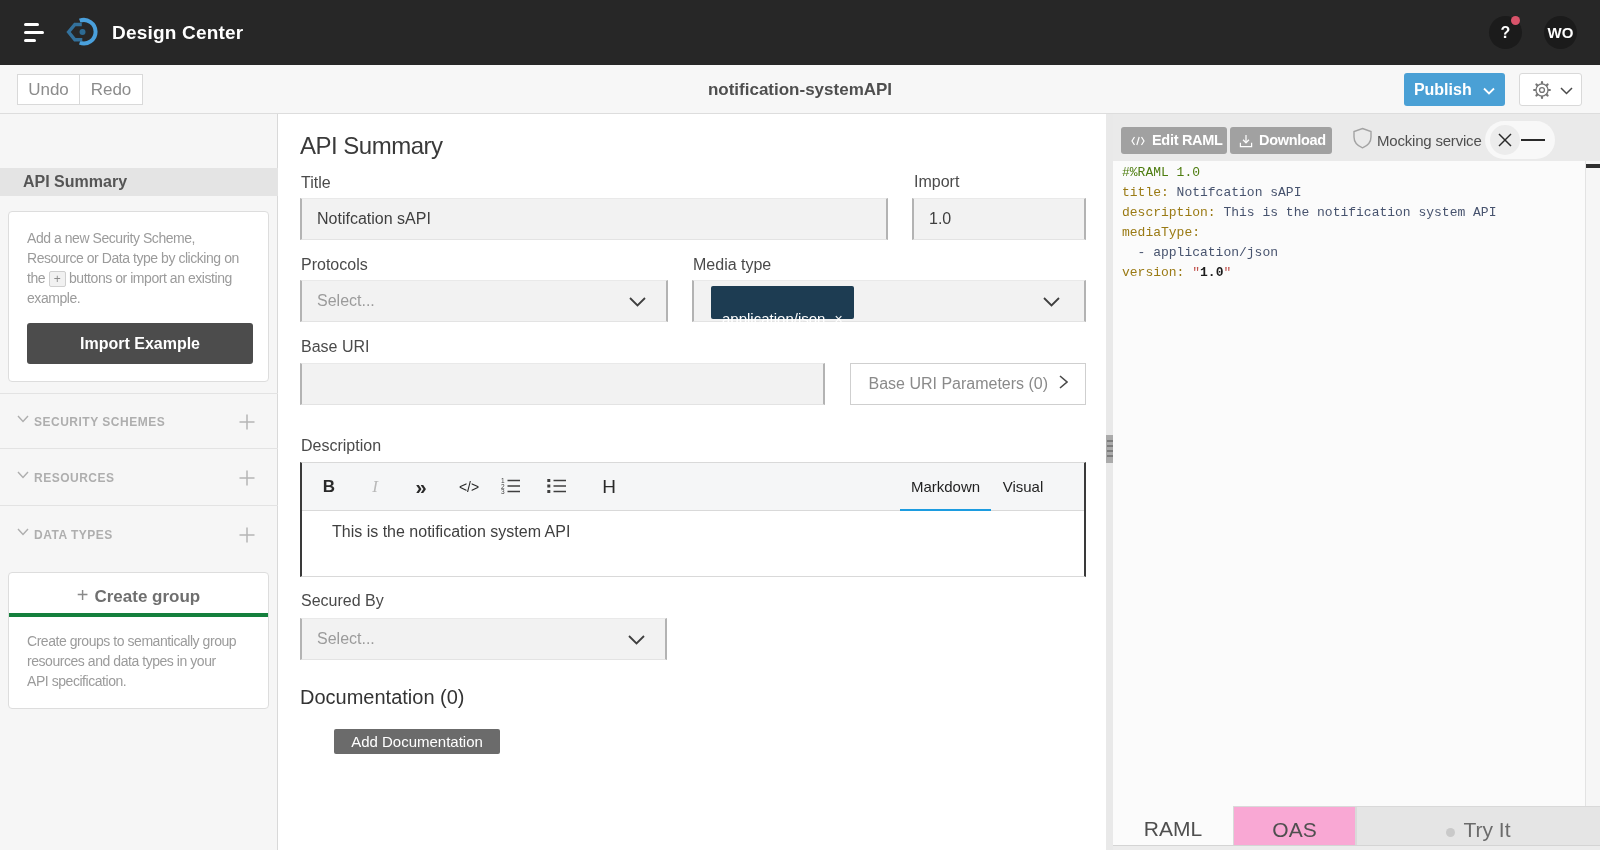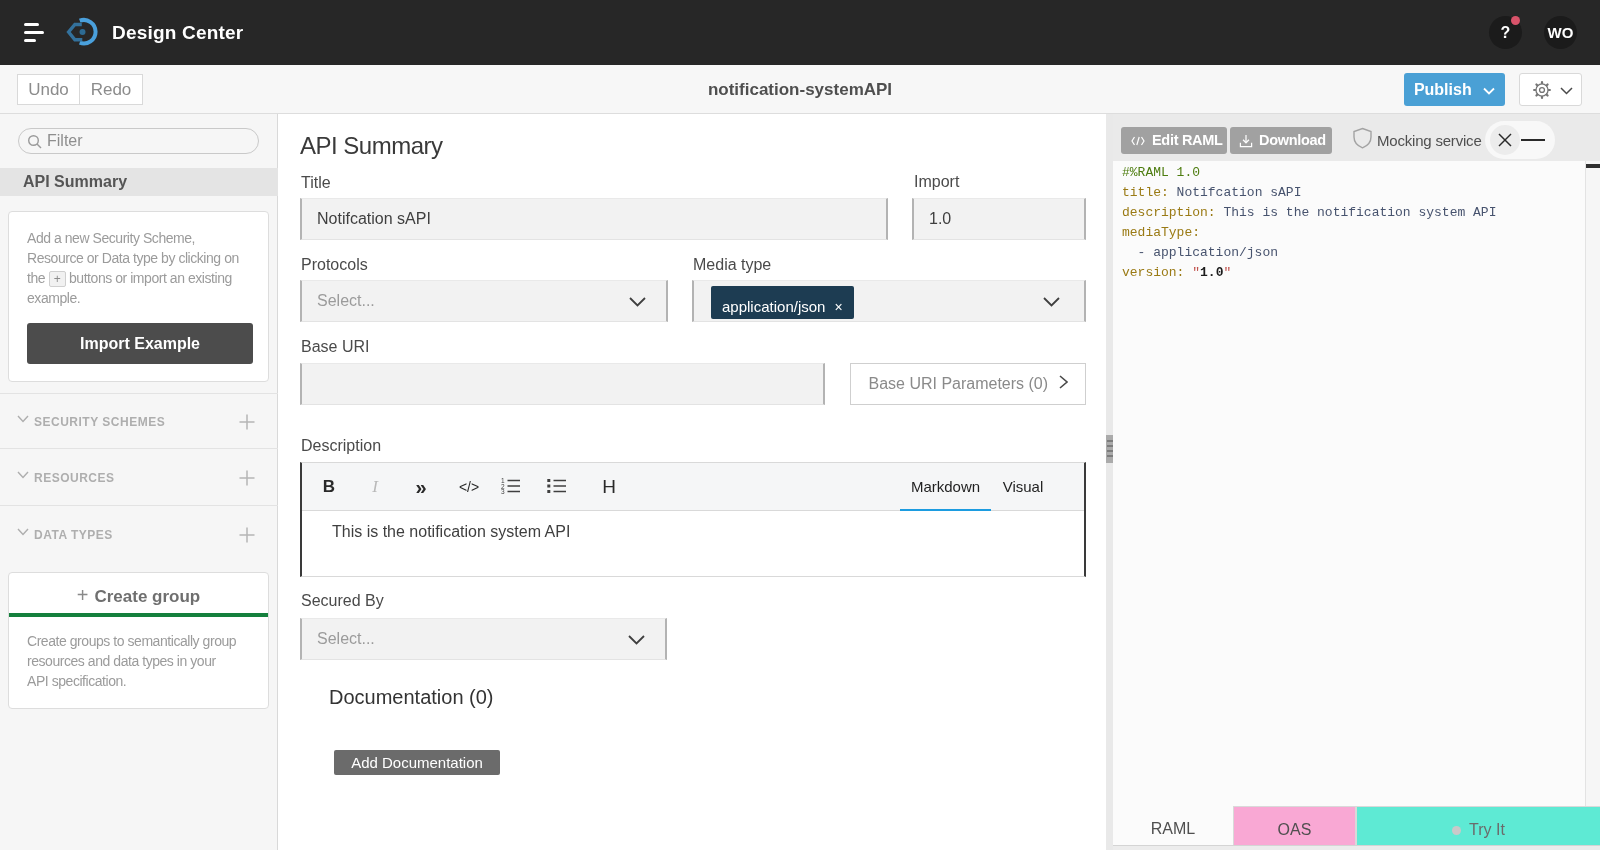--- a/index.html
+++ b/index.html
@@ -44,30 +44,30 @@
   #cg-head .pl { font-weight:400; font-size:20px; color:#8a8a8a; margin-right:6px; }
   #cg-card p { position:absolute; left:18px; top:58px; width:240px; color:#9b9b9b; font-size:14px; letter-spacing:-0.45px; line-height:20px; white-space:nowrap; }
 
   
   #main { left:279px; top:114px; width:826px; height:736px; background:#fff; }
   .lbl { position:absolute; color:#4a4a4a; font-size:16px; }
   .ginput { position:absolute; background:#f2f2f2; border-top:1px solid #e9e9e9; border-bottom:1px solid #e3e3e3; border-left:2px solid #b3b3b3; border-right:2px solid #b3b3b3; color:#3f3f3f; font-size:16px; }
   .ginput .ph { color:#9b9b9b; }
   .chevron { position:absolute; }
   h1#apisum { position:absolute; left:21px; top:18px; color:#3a3a3a; font-size:24px; font-weight:500; letter-spacing:-0.5px; }
-  #mediatag { position:absolute; left:17px; top:5px; height:33px; background:#1d3c52; border-radius:2px; color:#fff; font-size:15px; line-height:33px; padding:4px 11px; }
+  #mediatag { position:absolute; left:17px; top:5px; height:33px; background:#1d3c52; border-radius:2px; color:#fff; font-size:15px; line-height:33px; padding:16px 11px; }
   #baseuri-btn { position:absolute; left:571px; top:249px; width:236px; height:42px; background:#fff; border:1px solid #cfcfcf; color:#8a8a8a; font-size:16px; line-height:40px; text-align:center; }
   #editor { position:absolute; left:21px; top:348px; width:786px; height:115px; border:1px solid #d9d9d9; border-left:2px solid #3a3a3a; border-right:2px solid #3a3a3a; background:#fff; }
   #ed-toolbar { position:absolute; left:0; top:0; width:100%; height:48px; background:#f5f6f7; border-bottom:1px solid #d9d9d9; }
   .ticon { position:absolute; top:0; height:48px; line-height:48px; color:#2a2a2a; text-align:center; }
   #md-tab { position:absolute; left:598px; top:0; width:91px; height:48px; line-height:48px; text-align:center; color:#1f1f1f; font-size:15px; border-bottom:2px solid #1c9ce0; }
   #vis-tab { position:absolute; left:690px; top:0; width:62px; height:48px; line-height:48px; text-align:center; color:#1f1f1f; font-size:15px; }
   #ed-text { position:absolute; left:30px; top:60px; color:#3f3f3f; font-size:16px; }
-  #doc-head { position:absolute; left:21px; top:572px; color:#333; font-size:20px; font-weight:500;margin-left:29px; }
-  #adddoc { position:absolute; left:55px; top:615px; width:166px; height:25px; background:#6b6b6b; border-radius:2px; color:#fff; font-size:15px; text-align:center; line-height:25px;margin-top:21px; }
+  #doc-head { position:absolute; left:21px; top:572px; color:#333; font-size:20px; font-weight:500; }
+  #adddoc { position:absolute; left:55px; top:615px; width:166px; height:25px; background:#6b6b6b; border-radius:2px; color:#fff; font-size:15px; text-align:center; line-height:25px; }
 
   
   #vdivider { left:1106px; top:114px; width:7px; height:736px; background:#e9e9e9; }
   #grip { position:absolute; left:0px; top:321px; width:7px; height:28px; background:#ababab; }
   #grip:before { content:""; position:absolute; left:1px; top:5px; width:6px; height:1.5px; background:#7d7d7d; box-shadow:0 5px 0 #7d7d7d, 0 10px 0 #7d7d7d, 0 15px 0 #7d7d7d; }
 
   
   #rpanel { left:1113px; top:114px; width:487px; height:736px; background:#fbfbfb; }
   #rp-header { position:absolute; left:0; top:0; width:100%; height:47px; background:#eaeaea; }
   .graybtn { position:absolute; top:13px; height:27px; background:#a1a1a1; border-radius:3px; color:#fff; font-size:14.5px; font-weight:700; line-height:27px; }
@@ -75,24 +75,24 @@
   #pill { position:absolute; left:372px; top:7px; width:70px; height:38px; background:#f8f8f8; border-radius:19px; }
   #code { position:absolute; left:9px; top:49px; font-family:"Liberation Mono", monospace; font-size:13px; line-height:20px; white-space:pre; }
   .c-com { color:#4d7c0f;text-align:right; }
   .c-key { color:#9a7a14; }
   .c-val { color:#47536e; }
   .c-q { color:#c0524d; }
   .c-num { color:#1c1c1c; font-weight:700; }
   #rp-gutter { position:absolute; left:472px; top:47px; width:15px; height:645px; background:#f6f6f6; border-left:1px solid #e3e3e3; }
   #rp-thumb { position:absolute; left:473px; top:50px; width:14px; height:4px; background:#303030; }
   #tabs { position:absolute; left:0; top:692px; width:487px; height:39px; }
-  .tab { position:absolute; top:0; height:39px; text-align:center; line-height:45px; font-size:16px; color:#4f4f4f; }
+  .tab { position:absolute; top:0; height:39px; text-align:center; line-height:45px; font-size:21px; color:#4f4f4f; }
   #tab-raml { left:0; width:120px; background:#fbfbfb; }
   #tab-oas { left:120px; width:123px; background:#f9a8d4; border:1px solid #d9d9d9; border-bottom:none; }
-  #tab-try { left:243px; width:244px; background:#5eead4; border-top:1px solid #d9d9d9; border-left:1px solid #d9d9d9; color:#6b6b6b; }
+  #tab-try { left:243px; width:244px; background:#e5e5e5; border-top:1px solid #d9d9d9; border-left:1px solid #d9d9d9; color:#6b6b6b; }
   #tab-try .dot { display:inline-block; width:9px; height:9px; border-radius:50%; background:#c9c9c9; margin-right:8px; }
   #tabs-bottom { position:absolute; left:0; top:731px; width:487px; height:5px; background:#ececec; border-top:1px solid #d4d4d4; }
 </style>
 </head>
 <body>
 
 <div class="abs" id="topbar">
   <div class="hline" style="top:23px; width:15px;"></div>
   <div class="hline" style="top:31px; width:20px;"></div>
   <div class="hline" style="top:39px; width:12px;"></div>
@@ -135,27 +135,20 @@
         </g>
       </g>
     </svg>
     <svg class="abs" style="left:40px; top:13px;" width="13" height="8" viewBox="0 0 13 8">
         <path d="M1 1 L6.5 6.5 L12 1" fill="none" stroke="#4a4a4a" stroke-width="1.5"></path>
       </svg>
   </div>
 </div>
 
 <div class="abs" id="sidebar">
-  <div class="abs" id="filter">
-    <svg class="abs" style="left:8px; top:5px;" width="16" height="16" viewBox="0 0 16 16">
-        <circle cx="6.5" cy="6.5" r="4.8" fill="none" stroke="#9a9a9a" stroke-width="1.4"></circle>
-        <path d="M10 10 L14 14" stroke="#9a9a9a" stroke-width="1.4"></path>
-      </svg>
-    <span style="margin-left:28px;">Filter</span>
-  </div>
   <div class="abs" id="apisum-row"><span style="margin-left:23px;">API Summary</span></div>
   <div class="abs card" id="info-card">
     <p>Add a new Security Scheme,<br>Resource or Data type by clicking on<br>the <span class="plusbox">+</span> buttons or import an existing<br>example.</p>
     <div class="abs" id="import-btn">Import Example</div>
   </div>
   <div class="sect-divider" style="top:279px;"></div>
   <div class="sect" style="top:308px;">
     <svg class="chev" width="12" height="8" viewBox="0 0 12 8">
         <path d="M1 1 L6 6.5 L11 1" fill="none" stroke="#aeaeae" stroke-width="1.4"></path>
       </svg>

